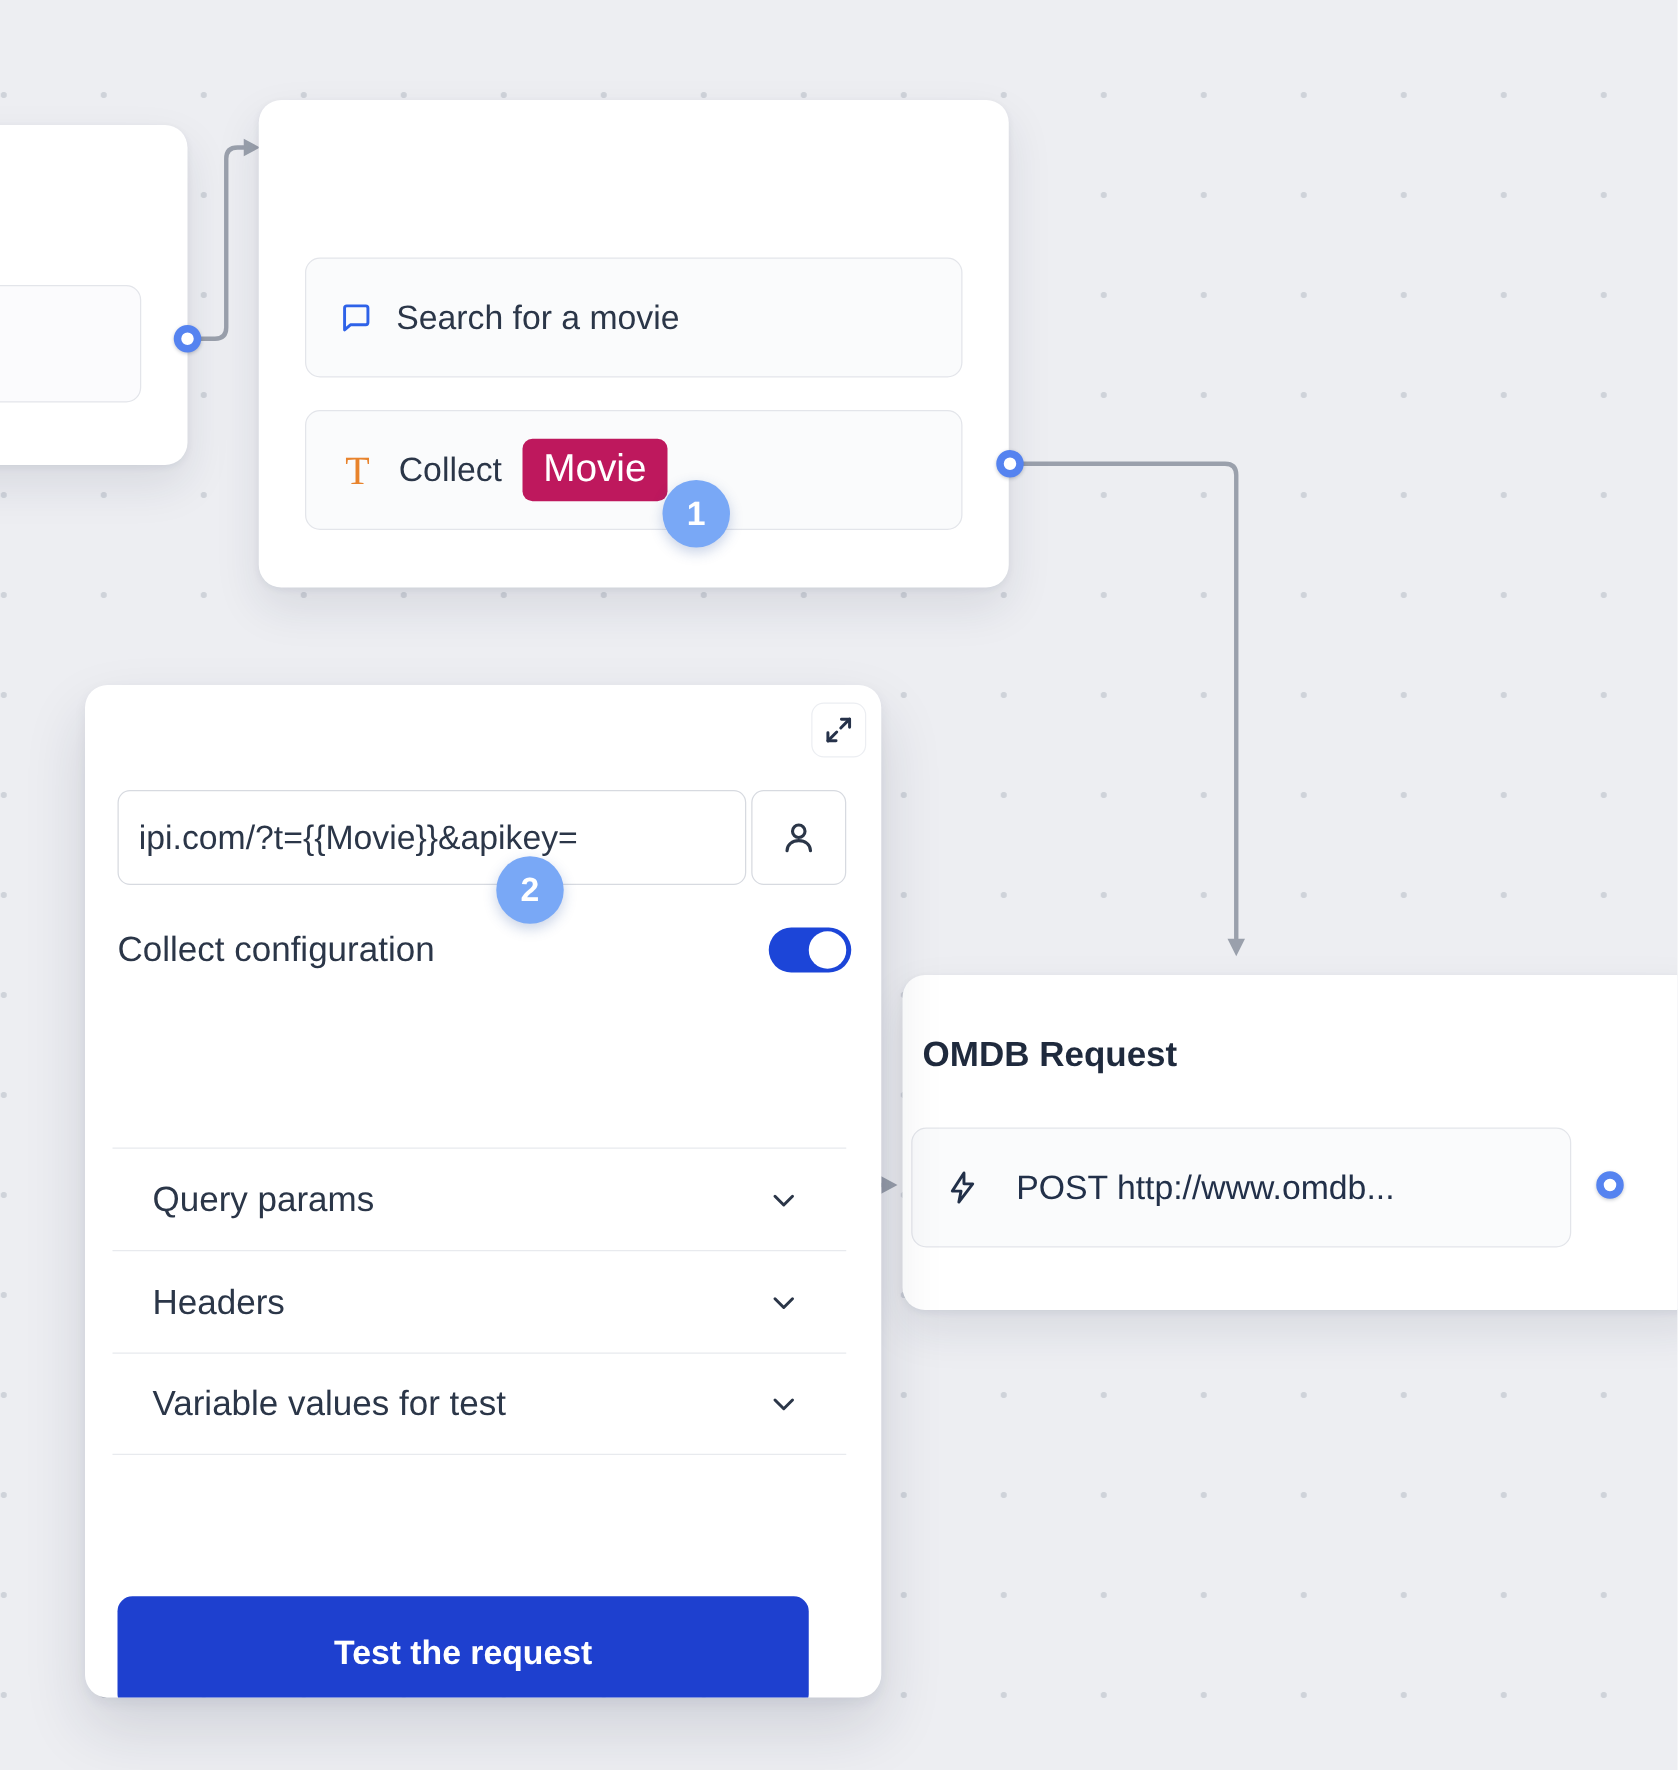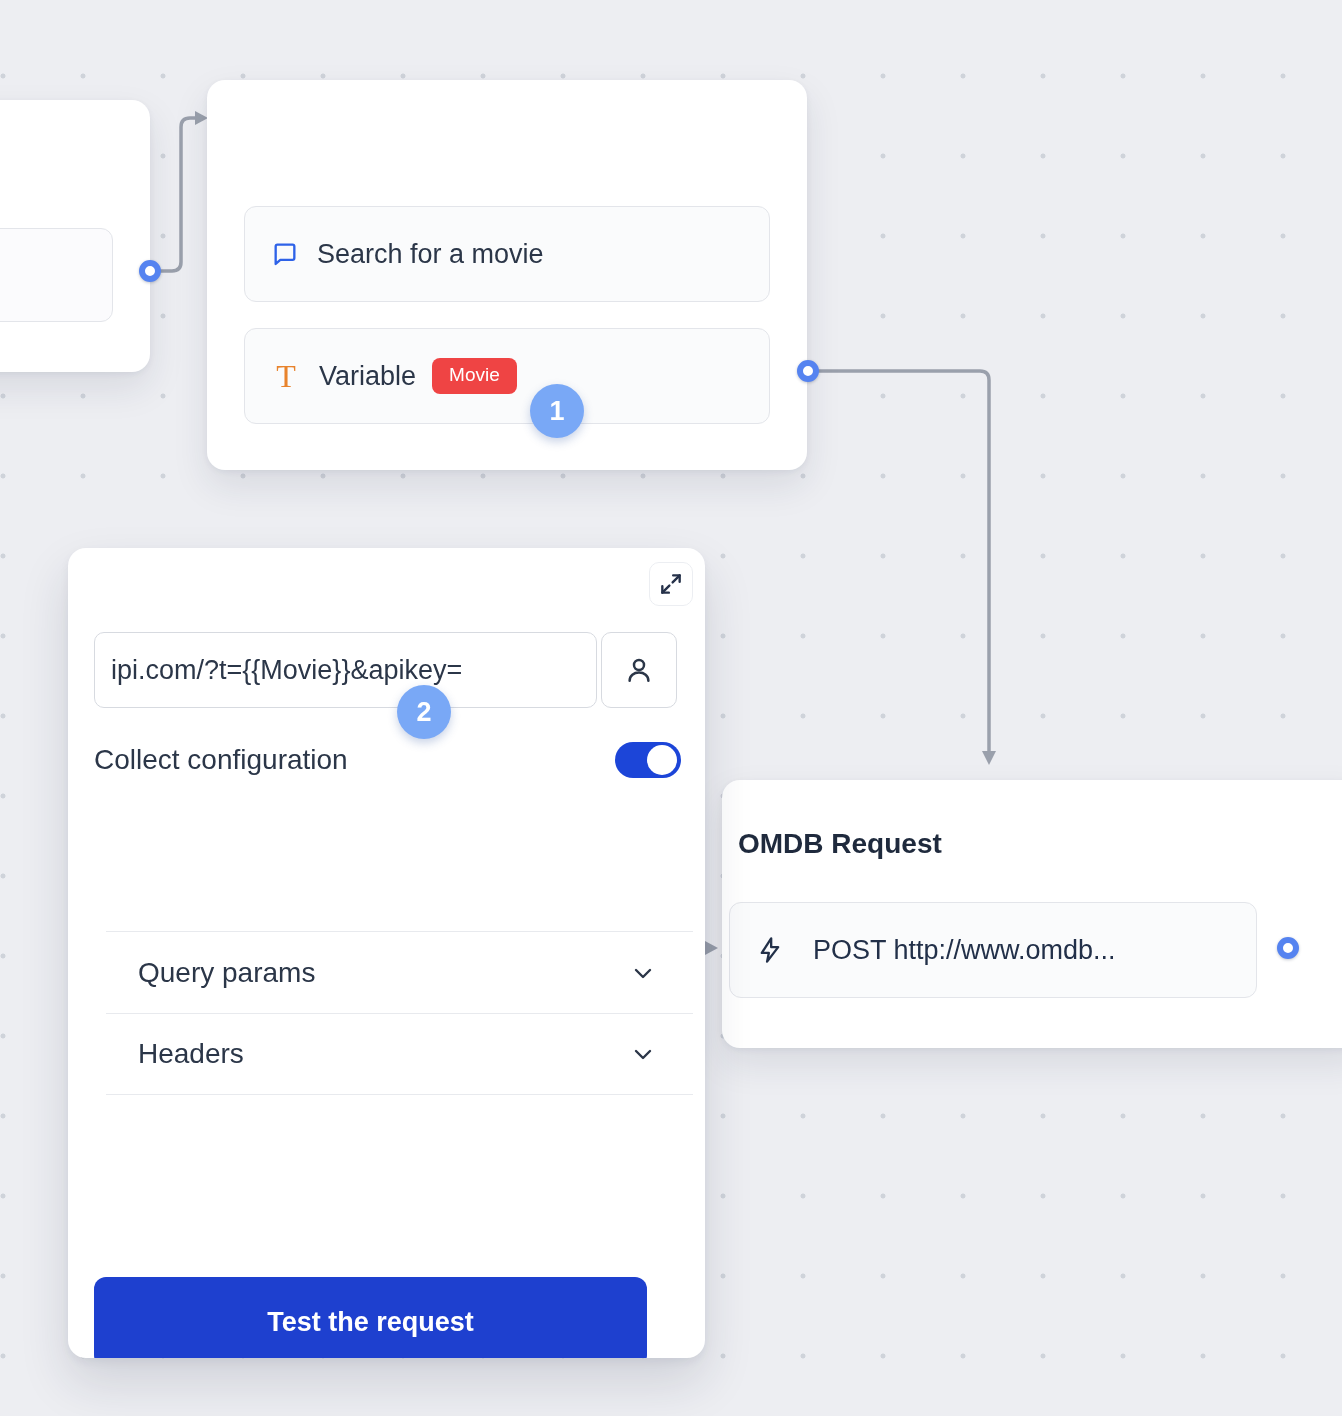--- a/index.html
+++ b/index.html
@@ -36,21 +36,21 @@
     position:absolute; left:37px; width:526px; height:96px;
     background:#fafbfc; border:1.5px solid #e3e5ea; border-radius:12px;
     display:flex; align-items:center; padding:0 26px; gap:18px;
   }
   .step-box .step-label { font-size:27px; color:#2b3648; }
   .t-glyph {
     font-family:"Liberation Serif", serif; font-size:32px; font-weight:500;
     color:#e8832c; width:30px; text-align:center;
   }
   .movie-badge {
-    background:#ef4444; color:#ffffff; font-size:19px;
+    background:#be185d; color:#ffffff; font-size:31px;
     padding:6px 17px 8px; border-radius:8px; margin-left:-2px;
   }
   
   .num-badge {
     position:absolute; width:54px; height:54px; border-radius:50%;
     background:#79a8f6; color:#fff; font-size:27px; font-weight:700;
     display:flex; align-items:center; justify-content:center; z-index:6;
     box-shadow:0 4px 10px rgba(40,80,160,.25);
   }
   
@@ -98,21 +98,21 @@
     position:absolute; right:4px; top:3px; width:30px; height:30px;
     border-radius:50%; background:#ffffff;
   }
   .method-row { position:absolute; left:26px; top:276px; width:587px; display:flex; align-items:center; justify-content:space-between; }
   .method-label { font-size:28px; color:#2b3648; }
   .method-select {
     width:192px; height:76px; background:#eef0f4; border:none; border-radius:10px;
     display:flex; align-items:center; justify-content:center; gap:16px; cursor:pointer;
   }
   .method-select .val { font-size:28px; font-weight:600; color:#24314a; }
-  .sections { position:absolute; left:38px; top:370px; width:587px;margin-top:13px; }
+  .sections { position:absolute; left:22px; top:370px; width:587px; }
   .section-row {
     height:82px; display:flex; align-items:center; justify-content:space-between;
     padding:0 38px 0 32px; border-top:1.5px solid #e8eaee; cursor:pointer;
   }
   .section-row:last-child { border-bottom:1.5px solid #e8eaee; }
   .section-label { font-size:28px; color:#2b3648; }
   .test-btn {
     position:absolute; left:26px; top:729px; width:553px; height:90px;
     background:#1e40cf; border:none; border-radius:12px; color:#ffffff;
     font-family:Liberation Sans, sans-serif; font-size:27px; font-weight:700; cursor:pointer;
@@ -146,21 +146,21 @@
     <div class="step-box" style="top:126px;">
       <span class="icon">
         <svg width="28" height="28" viewBox="0 0 24 24" fill="none" stroke="#2e62e8" stroke-width="2" stroke-linejoin="round">
           <path d="M4 5.5 C4 4.7 4.7 4 5.5 4 H18.5 C19.3 4 20 4.7 20 5.5 V15.5 C20 16.3 19.3 17 18.5 17 H8 L4 20.5 Z"></path>
         </svg>
       </span>
       <span class="step-label">Search for a movie</span>
     </div>
     <div class="step-box" style="top:248px;">
       <span class="t-glyph">T</span>
-      <span class="step-label">Variable</span>
+      <span class="step-label">Collect</span>
       <span class="movie-badge">Movie</span>
     </div>
   </div>
   <div class="num-badge" style="left:530px; top:384px;">1</div>
   <div class="port" style="left:797px; top:360px;"></div>
 
   <div class="card omdb-card">
     <div class="card-title">OMDB Request</div>
     <div class="omdb-step">
       <span class="icon">
@@ -217,18 +217,26 @@
         </span>
       </div>
       <div class="section-row">
         <span class="section-label">Headers</span>
         <span class="icon">
           <svg width="24" height="24" viewBox="0 0 24 24" fill="none" stroke="#2b3648" stroke-width="2.4" stroke-linecap="round" stroke-linejoin="round">
               <polyline points="5,9 12,16 19,9"></polyline>
             </svg>
         </span>
       </div>
+      <div class="section-row">
+        <span class="section-label">Variable values for test</span>
+        <span class="icon">
+          <svg width="24" height="24" viewBox="0 0 24 24" fill="none" stroke="#2b3648" stroke-width="2.4" stroke-linecap="round" stroke-linejoin="round">
+              <polyline points="5,9 12,16 19,9"></polyline>
+            </svg>
+        </span>
+      </div>
     </div>
 
     <button class="test-btn">Test the request</button>
   </div>
 
 </div>
 
 </body></html>

